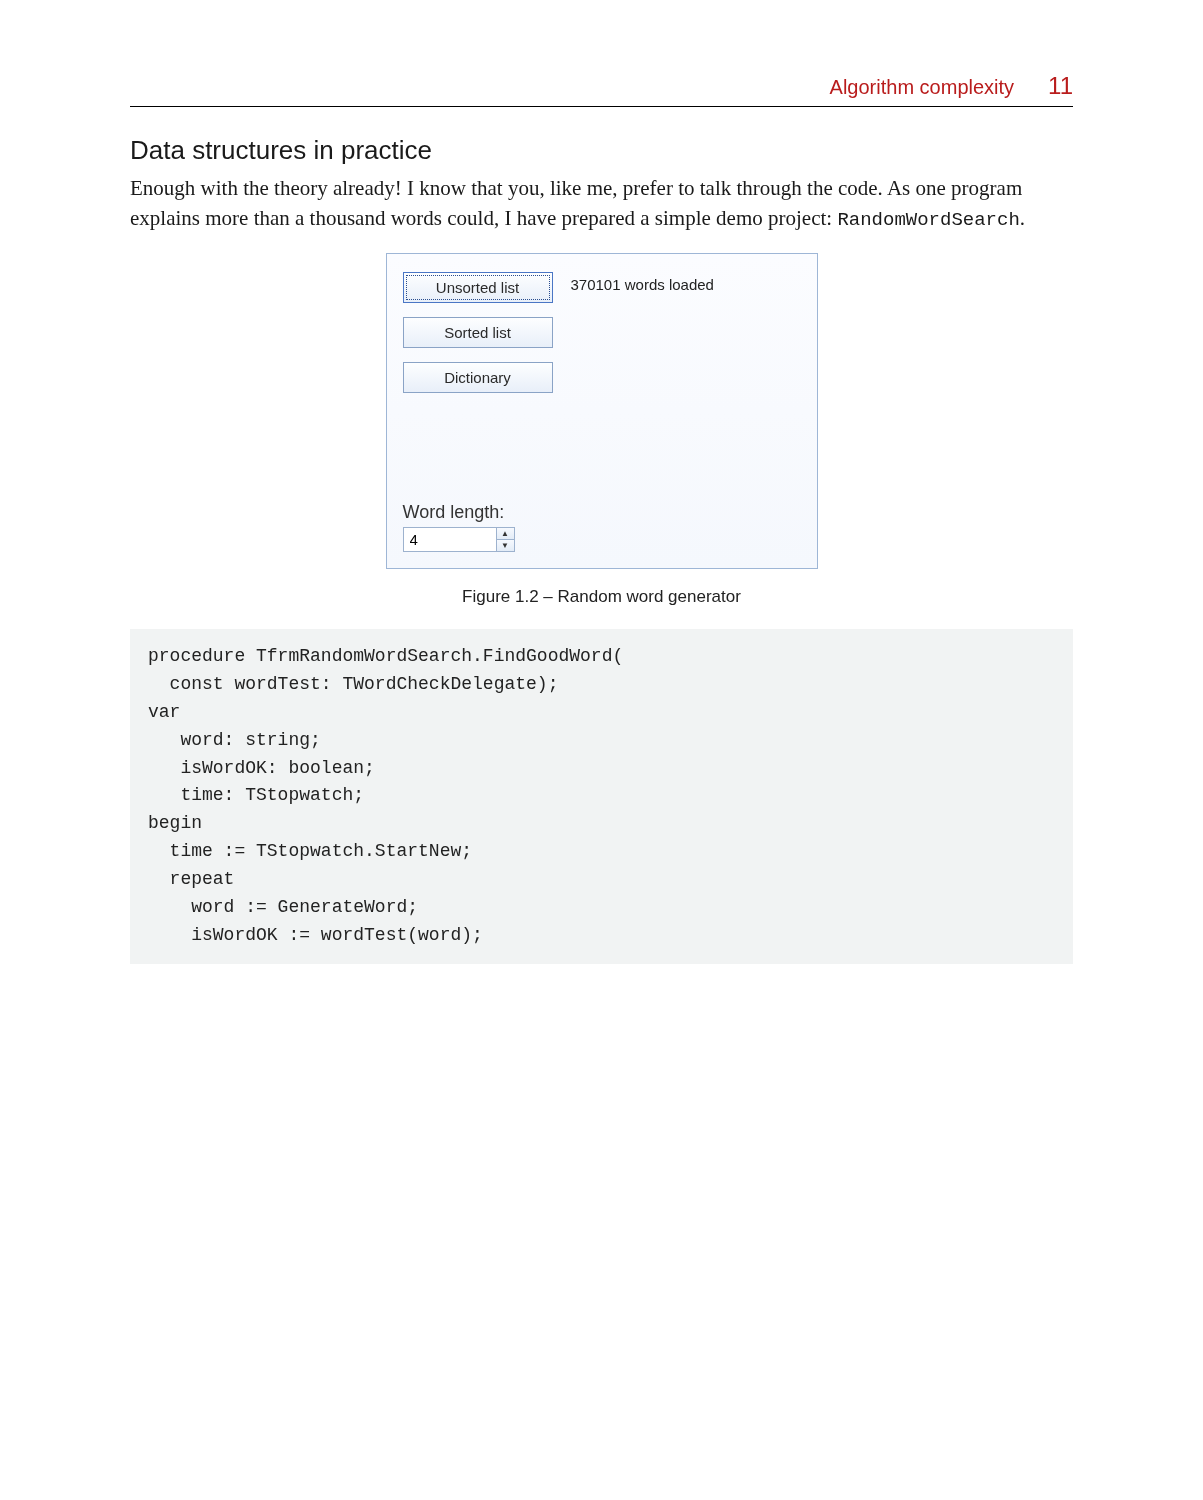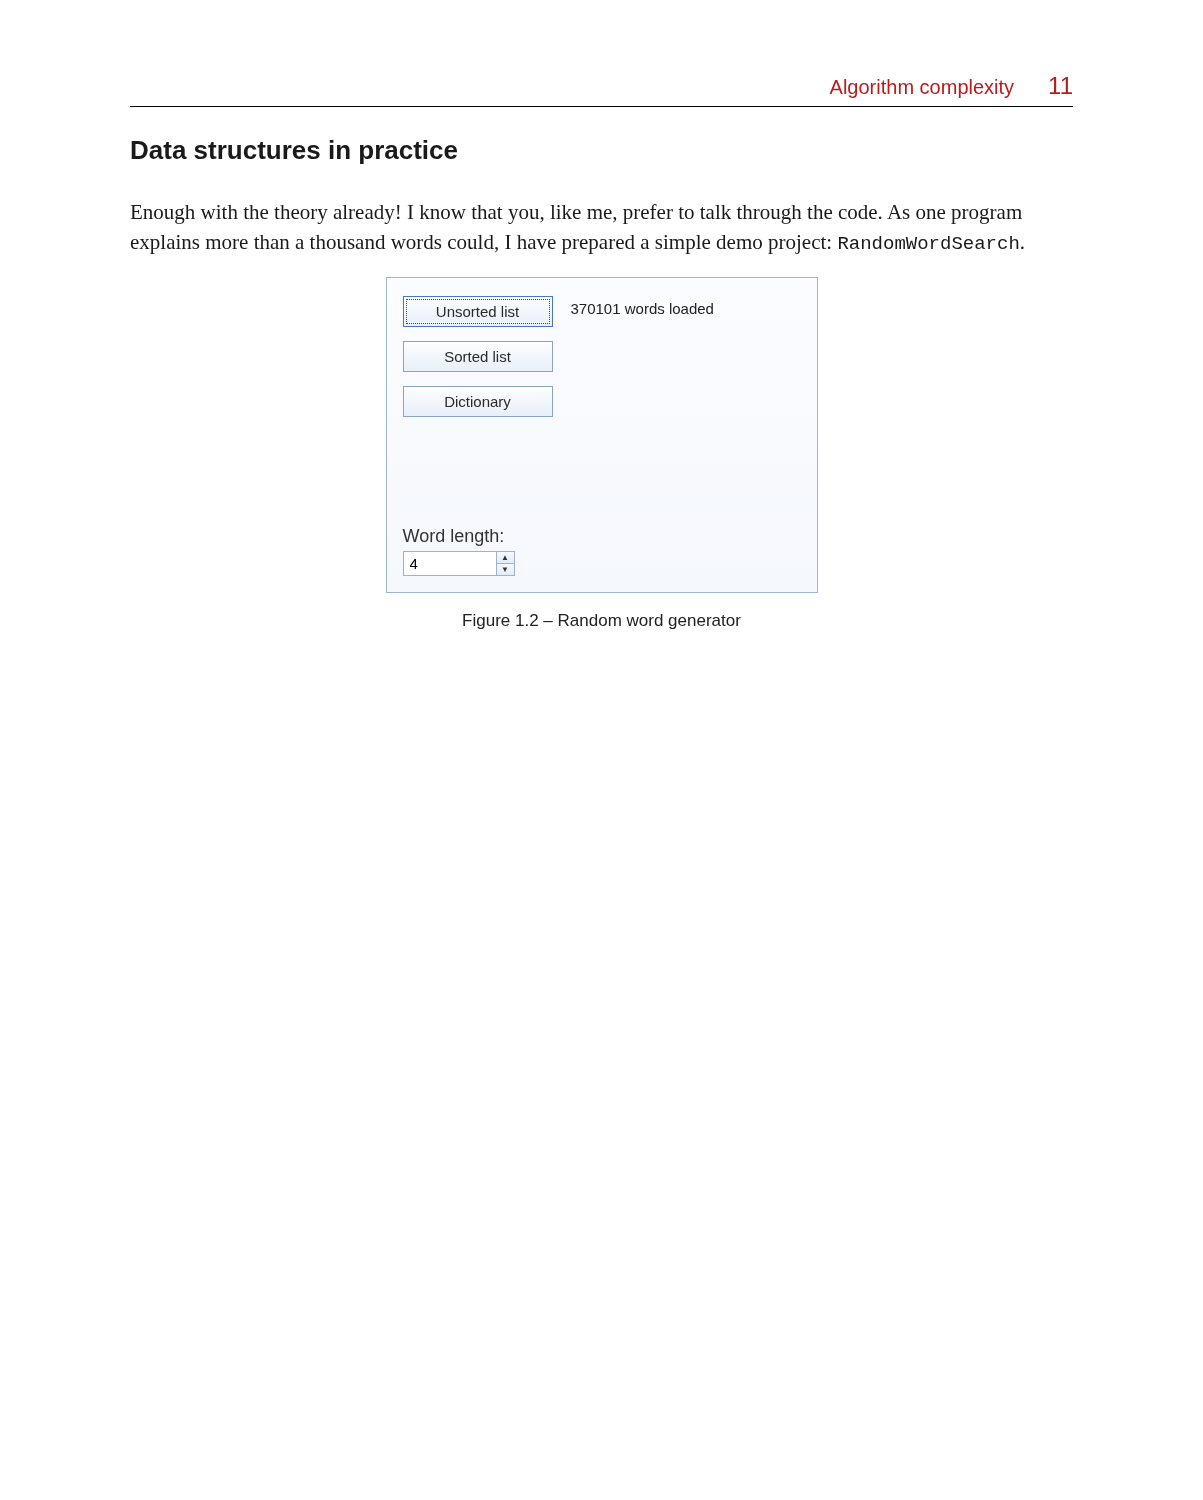--- a/index.html
+++ b/index.html
@@ -30,23 +30,23 @@
     margin-left: 34px;
     font-size: 24px;
   }
   .head-rule {
     border: 0;
     border-top: 1.5px solid #000;
     margin: 0 0 28px 0;
   }
   h2.section {
     font-family: "Myriad Pro", "Segoe UI", "Helvetica Neue", Arial, sans-serif;
-    font-weight: 700;
+    font-weight: 400;
     font-size: 26px;
-    margin: 18px 0 31px 0;
+    margin: 18px 0 7px 0;
   }
   p.body {
     font-size: 21px;
     line-height: 1.45;
     margin: 0 0 18px 0;
   }
   code.inline {
     font-family: "Courier New", Courier, monospace;
     font-size: 19px;
   }
@@ -194,14 +194,25 @@
         <div class="win-right">
           <span>370101 words loaded</span>
         </div>
       </div>
     </div>
   </div>
 
   <div class="caption">Figure 1.2 – Random word generator</div>
 
 
+  <pre class="code">procedure TfrmRandomWordSearch.FindGoodWord(
+  const wordTest: TWordCheckDelegate);
+var
+   word: string;
+   isWordOK: boolean;
+   time: TStopwatch;
+begin
+  time := TStopwatch.StartNew;
+  repeat
+    word := GenerateWord;
+    isWordOK := wordTest(word);</pre>
 
 </div>
 
 </body></html>

